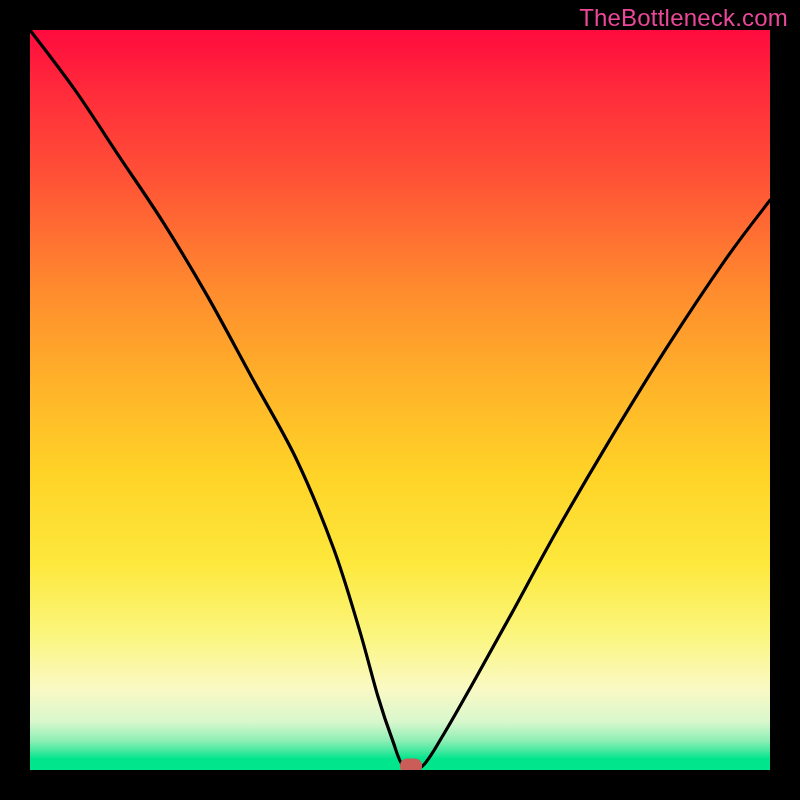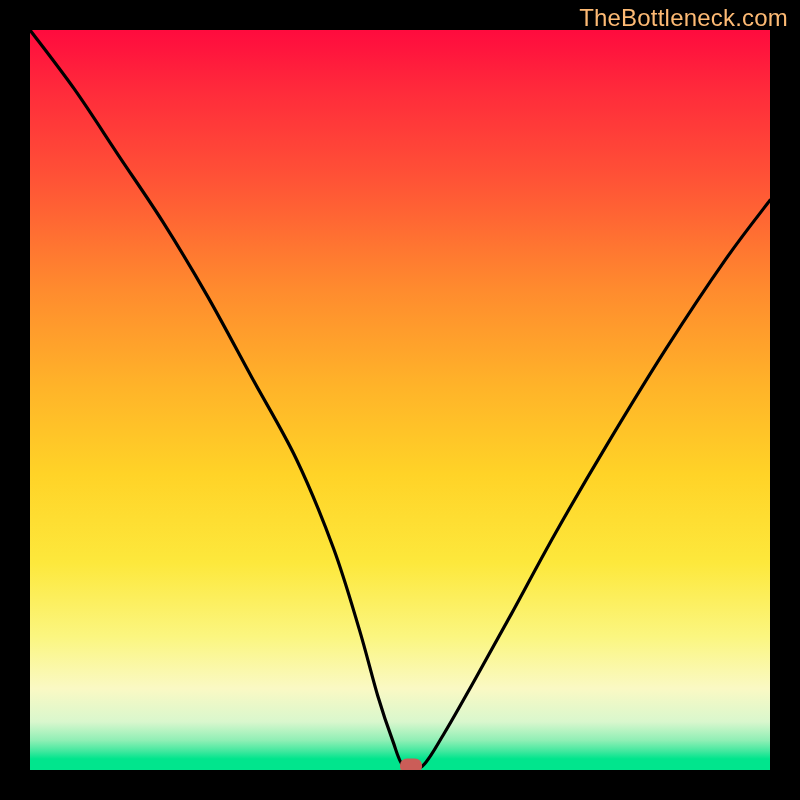--- a/index.html
+++ b/index.html
@@ -14,21 +14,21 @@
   .frame {
     position: relative;
     width: 800px;
     height: 800px;
     background: #000;
   }
   .watermark {
     position: absolute;
     top: 4px;
     right: 12px;
-    color: #fdba74;
+    color: #ec4899;
     font-size: 24px;
     font-weight: 500;
     letter-spacing: 0.2px;
     z-index: 5;
   }
   .plot-area {
     position: absolute;
     left: 30px;
     top: 30px;
     width: 740px;

